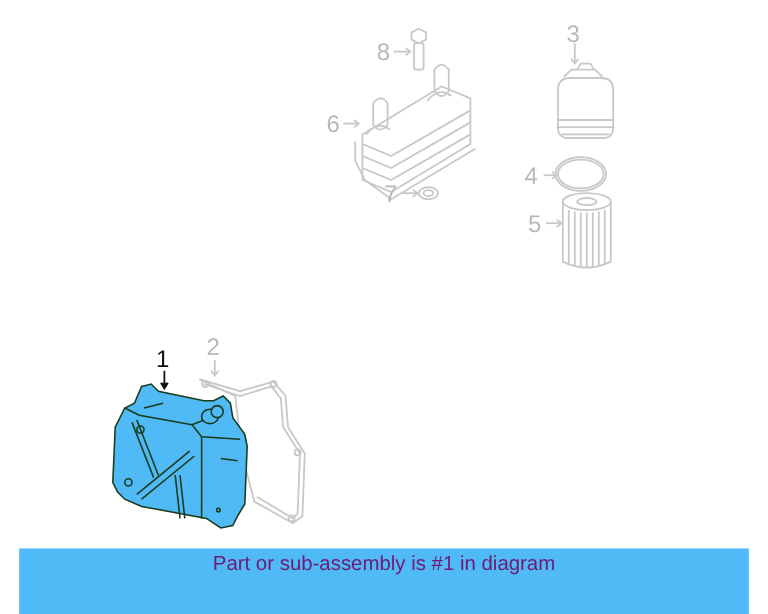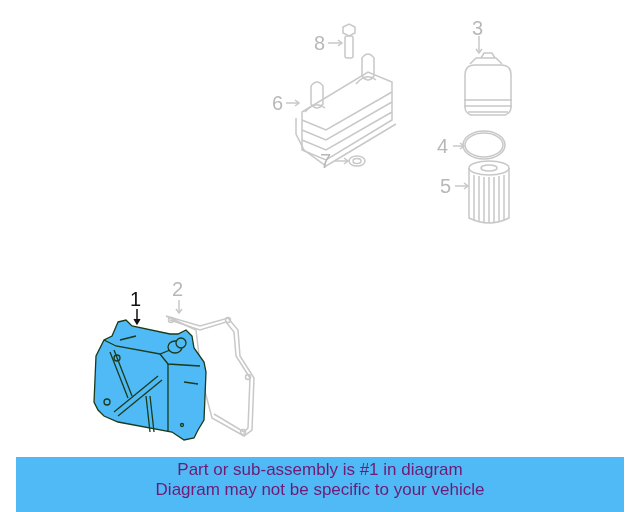--- a/index.html
+++ b/index.html
@@ -106,14 +106,13 @@
     <circle fill="none" cx="107" cy="402" r="3"></circle>
     <circle fill="none" cx="182" cy="425" r="1.5"></circle>
     <line x1="137" y1="309" x2="137" y2="323" stroke="#111" stroke-width="1.5"></line>
     <path d="M134 319 l3 5 l3 -5" fill="#111" stroke="#111"></path>
   </g>
   <text class="callout dark" x="130" y="306">1</text>
 </svg>
 
 <div id="banner">
   <div>Part or sub-assembly is #1 in diagram</div>
-  <div>Diagram may not be specific to your vehicle</div>
 </div>
 
 </body></html>

